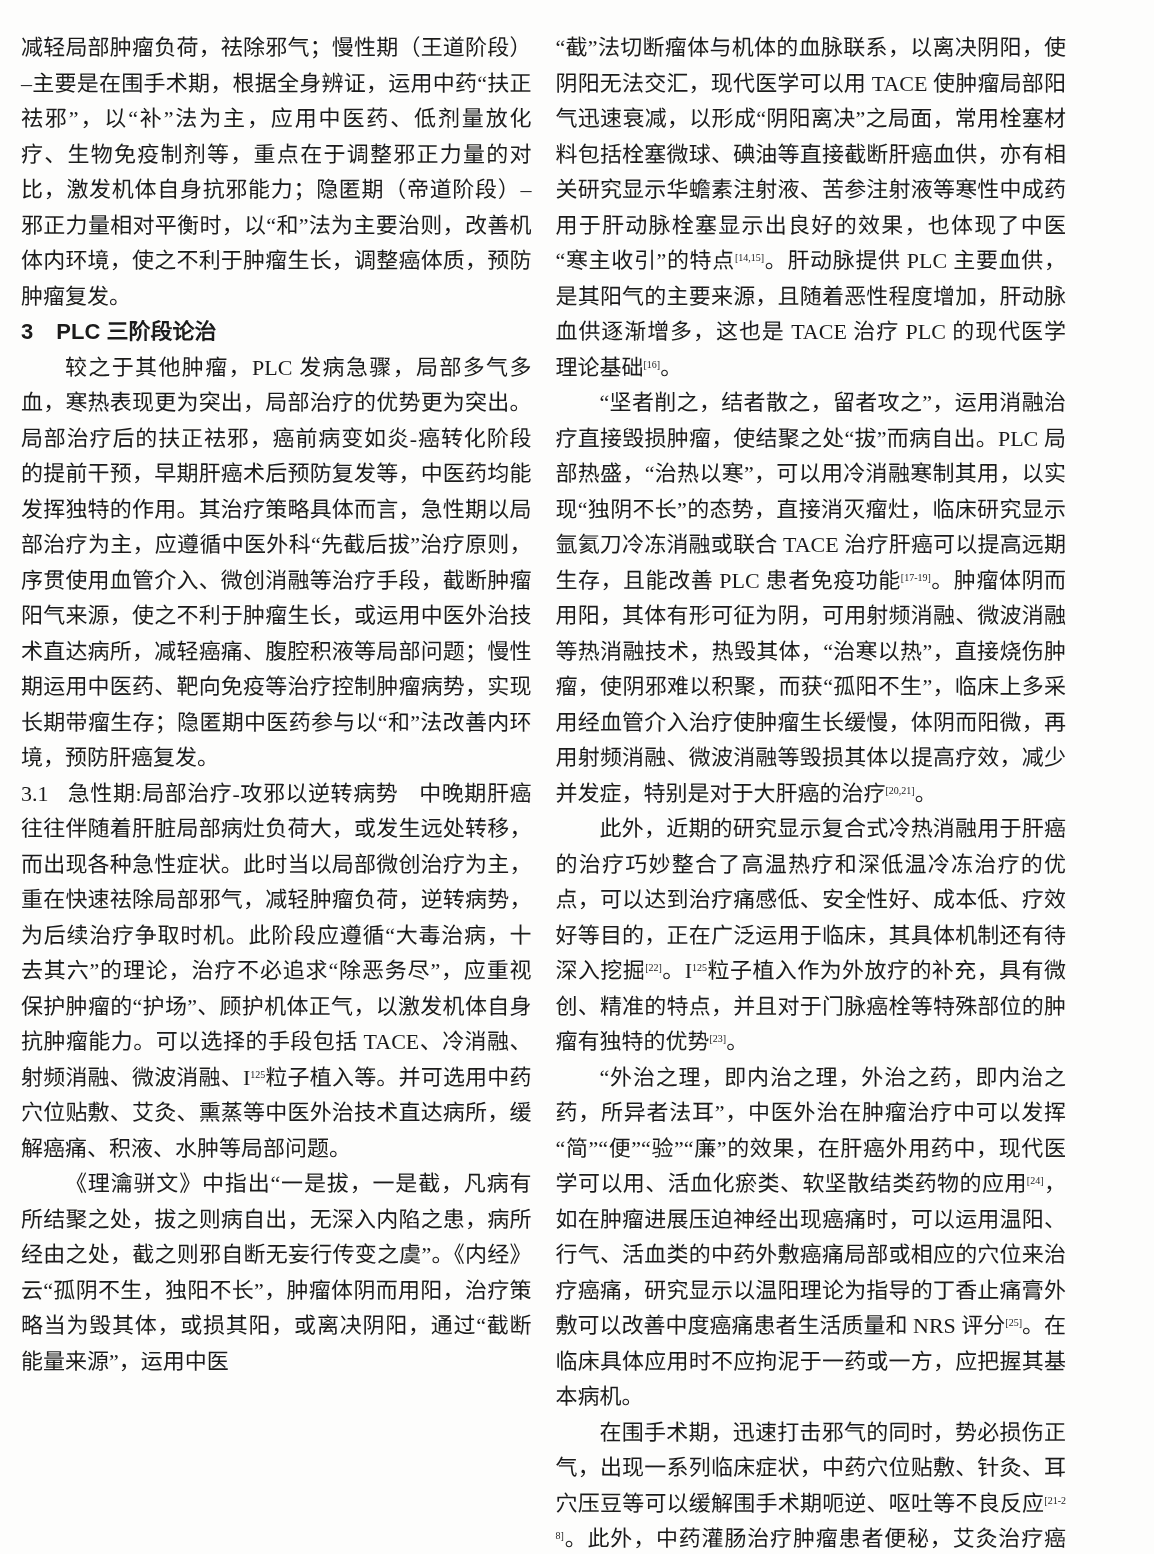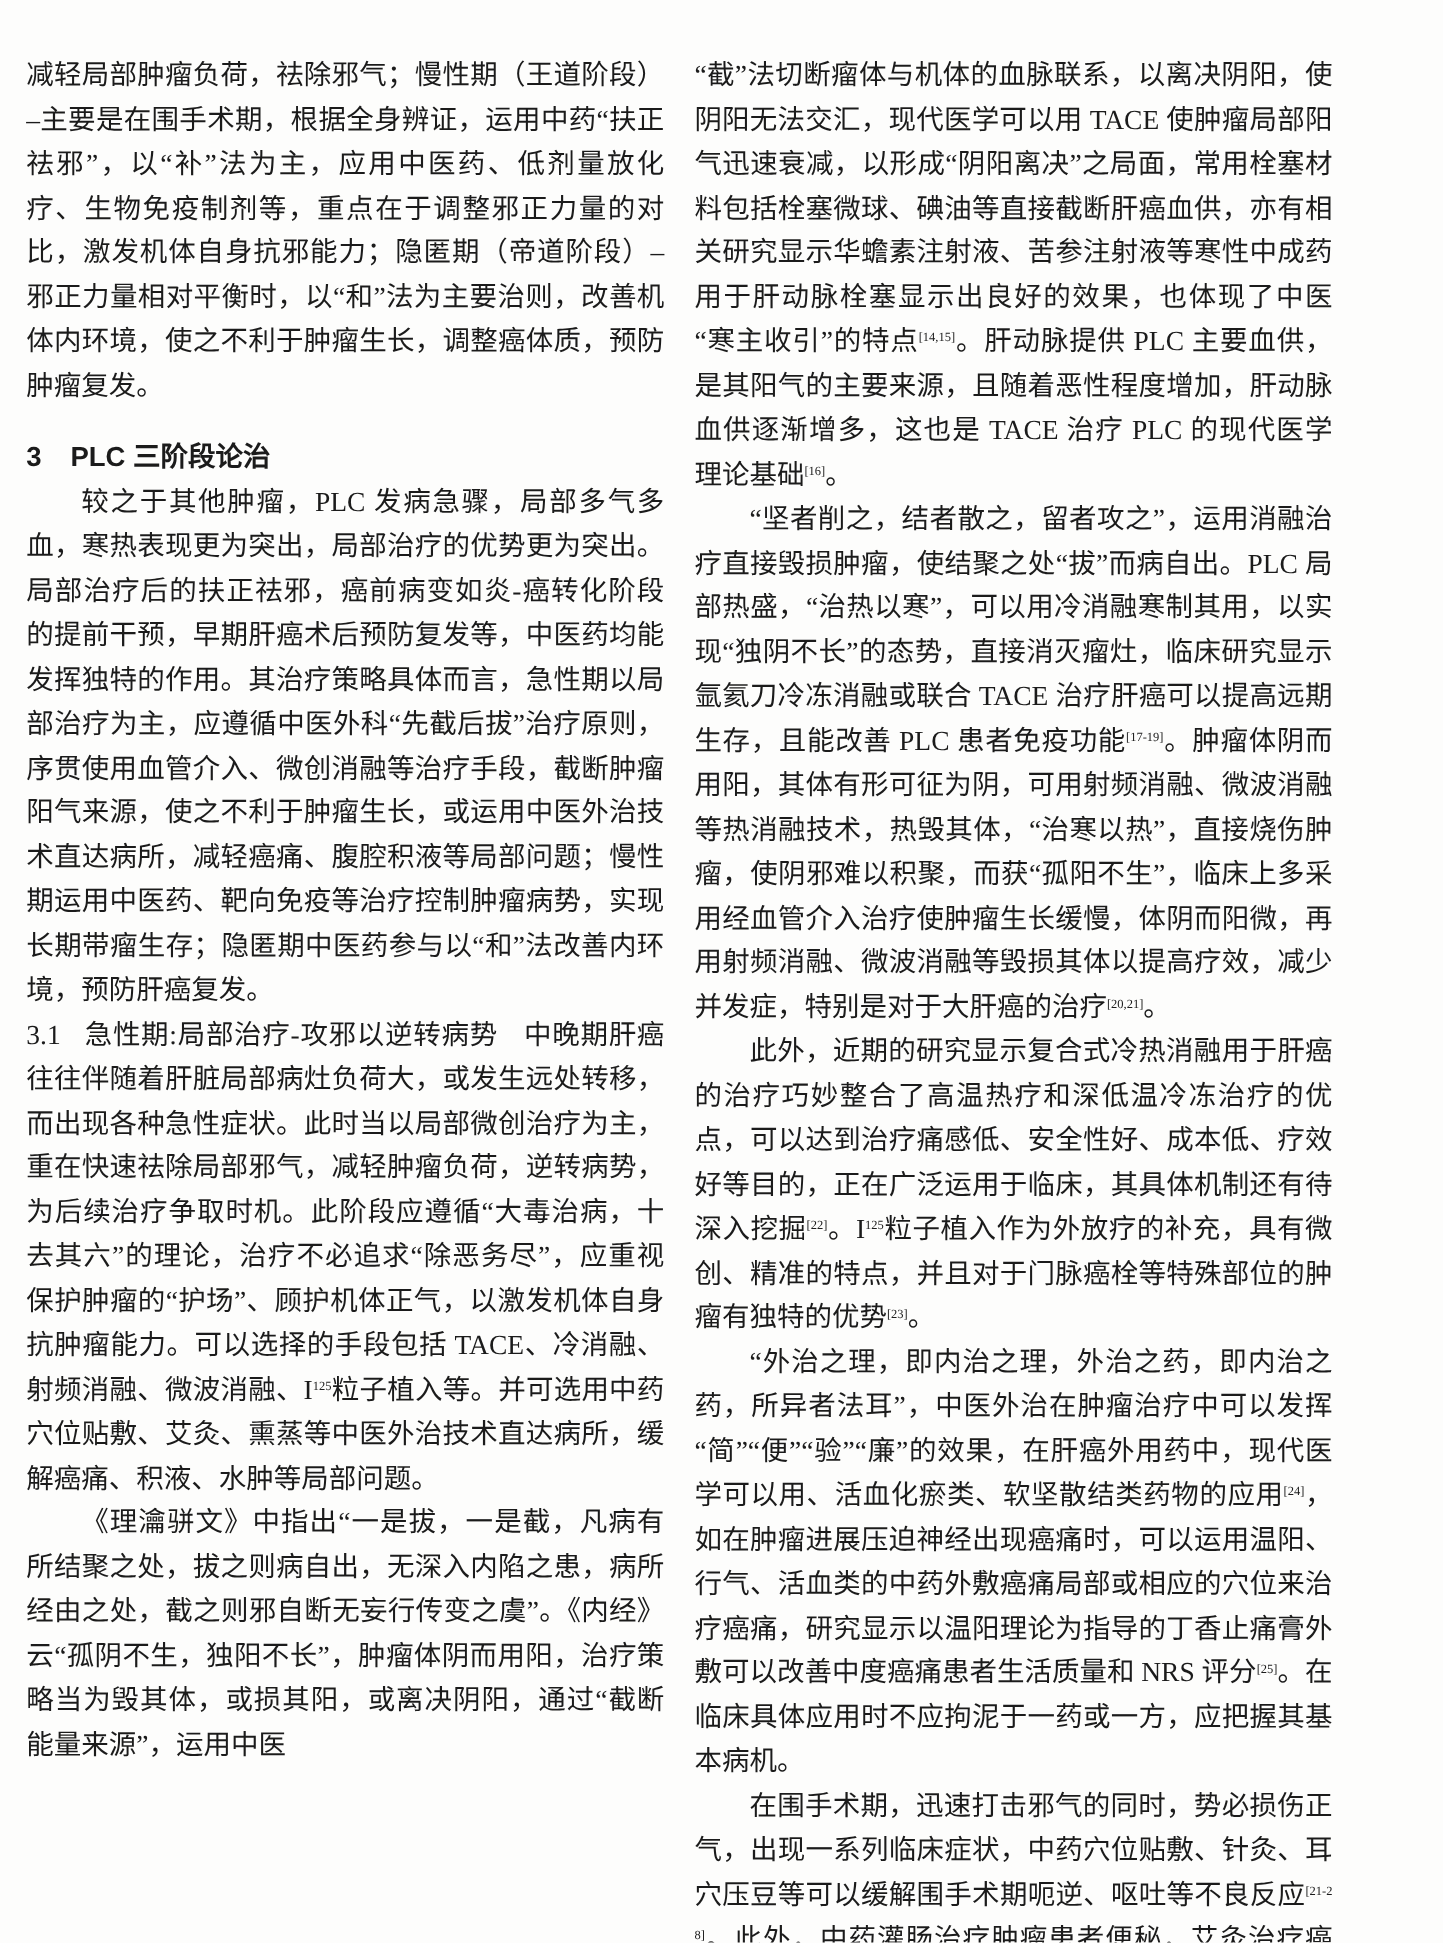--- a/index.html
+++ b/index.html
@@ -5,38 +5,37 @@
   * { margin: 0; padding: 0; box-sizing: border-box; }
   html, body {
     width: 1154px; height: 1554px;
     background: #fdfdfc;
     font-family: "Liberation Serif", "DejaVu Serif", serif;
     color: #1b1b1b;
     overflow: hidden;
   }
   .page {
     width: 1086px; height: 1554px;
-    padding: 42px 20px 0 21px;
+    padding: 30px 20px 0 21px;
     display: flex;
     gap: 24px;
   }
   .column { width: 535px; }
   .column p {
     font-size: 22px;
     line-height: 35.5px;
     text-align: justify;
     word-break: break-all;
   }
   p.para { text-indent: 2em; }
   p.cont, p.subhead { text-indent: 0; }
   p.heading {
     font-family: "Liberation Sans", "DejaVu Sans", sans-serif;
     font-weight: 700;
     text-indent: 0;
-    margin-top: 22px;
   }
   .run-hnum { margin-right: 1.05em; font-family: "Liberation Sans", "DejaVu Sans", sans-serif; }
   .run-num  { margin-right: 0.85em; }
   .run-kai  { margin-right: 0.95em; }
   sup.run-ref, sup.run-sup {
     font-size: 10px;
     line-height: 0;
     vertical-align: 7px;
     letter-spacing: 0;
   }

